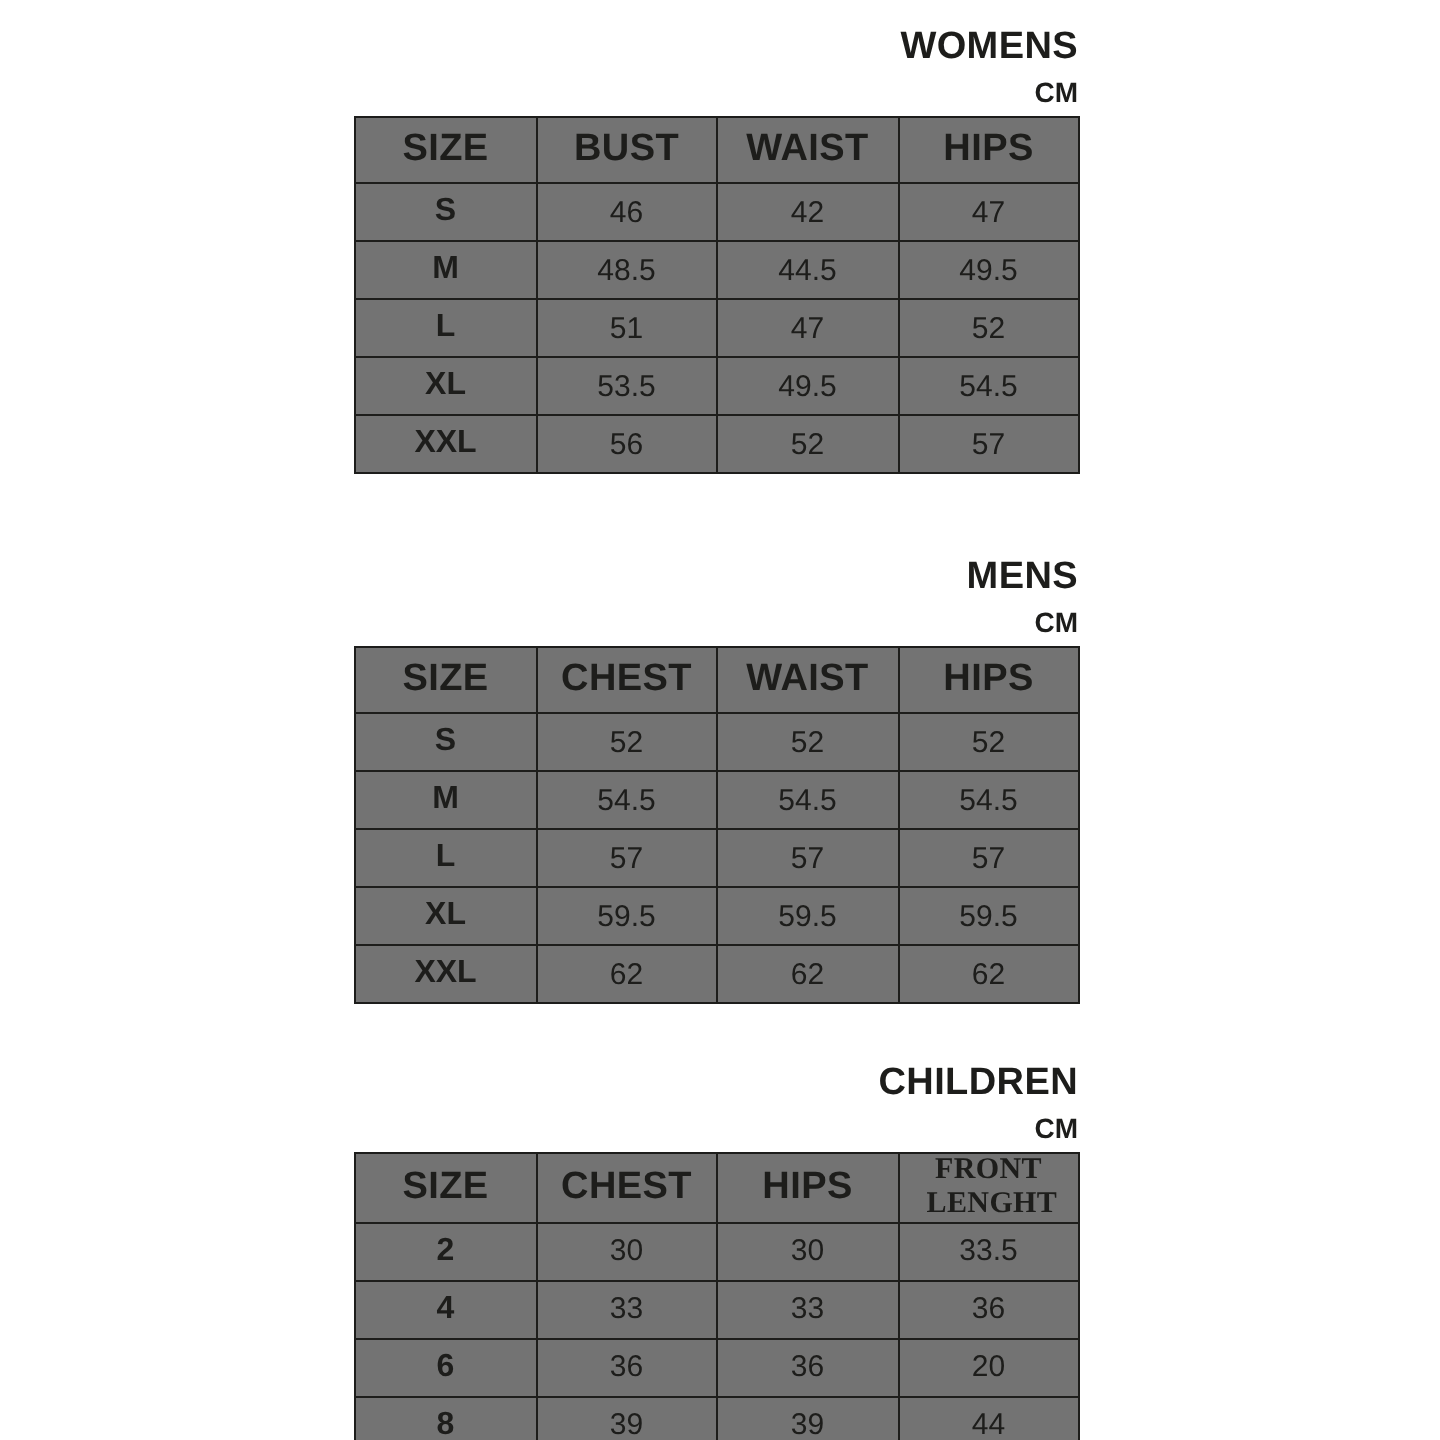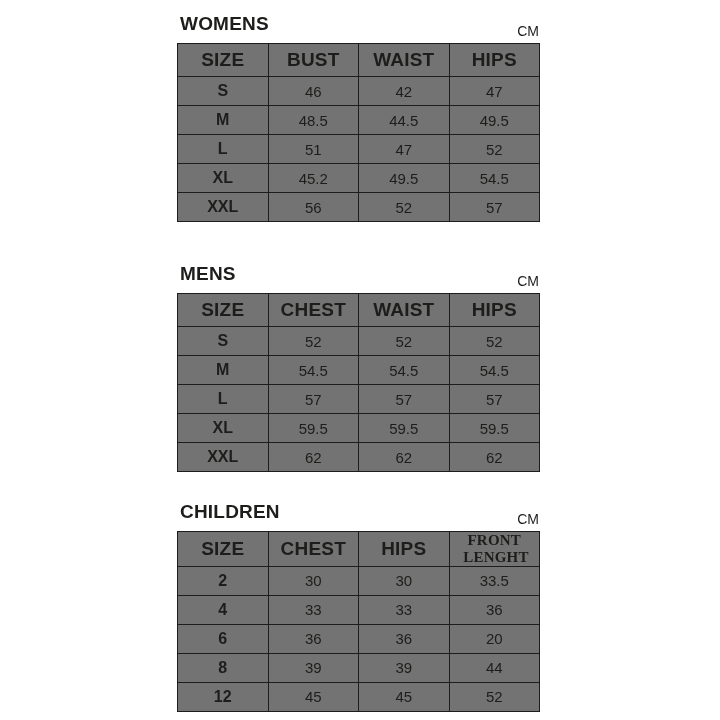--- a/index.html
+++ b/index.html
@@ -26,31 +26,32 @@
   .size-section { margin: 0; }
   .size-section + .size-section { margin-top: 42px; }
   .size-section.children { margin-top: 30px; }
 
   .section-header {
     display: flex;
     justify-content: space-between;
     align-items: flex-end;
     margin-bottom: 4px;
     padding: 0 1px;
+    flex-direction: column;
   }
   .section-title {
     margin: 0 0 6px 2px;
     font-size: 19px;
     font-weight: bold;
     letter-spacing: 0.2px;
     line-height: 1;
   }
   .unit {
     font-size: 14px;
-    font-weight: normal;
+    font-weight: bold;
     line-height: 1;
     margin-bottom: 1px;
   }
 
   table.size-table {
     border-collapse: collapse;
     width: 363px;
     table-layout: fixed;
     background: #737373;
   }
@@ -121,21 +122,21 @@
               <td>49.5</td>
             </tr>
             <tr>
               <td class="size-col">L</td>
               <td>51</td>
               <td>47</td>
               <td>52</td>
             </tr>
             <tr>
               <td class="size-col">XL</td>
-              <td>45.2</td>
+              <td>53.5</td>
               <td>49.5</td>
               <td>54.5</td>
             </tr>
             <tr>
               <td class="size-col">XXL</td>
               <td>56</td>
               <td>52</td>
               <td>57</td>
             </tr>
           </tbody>

